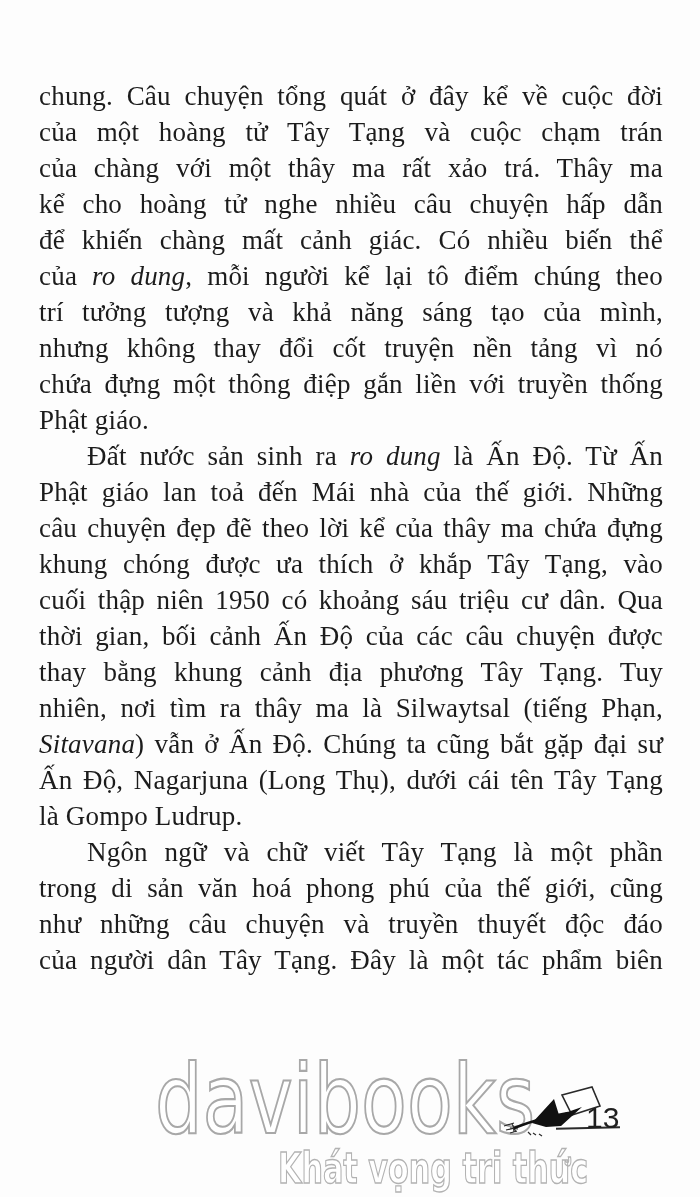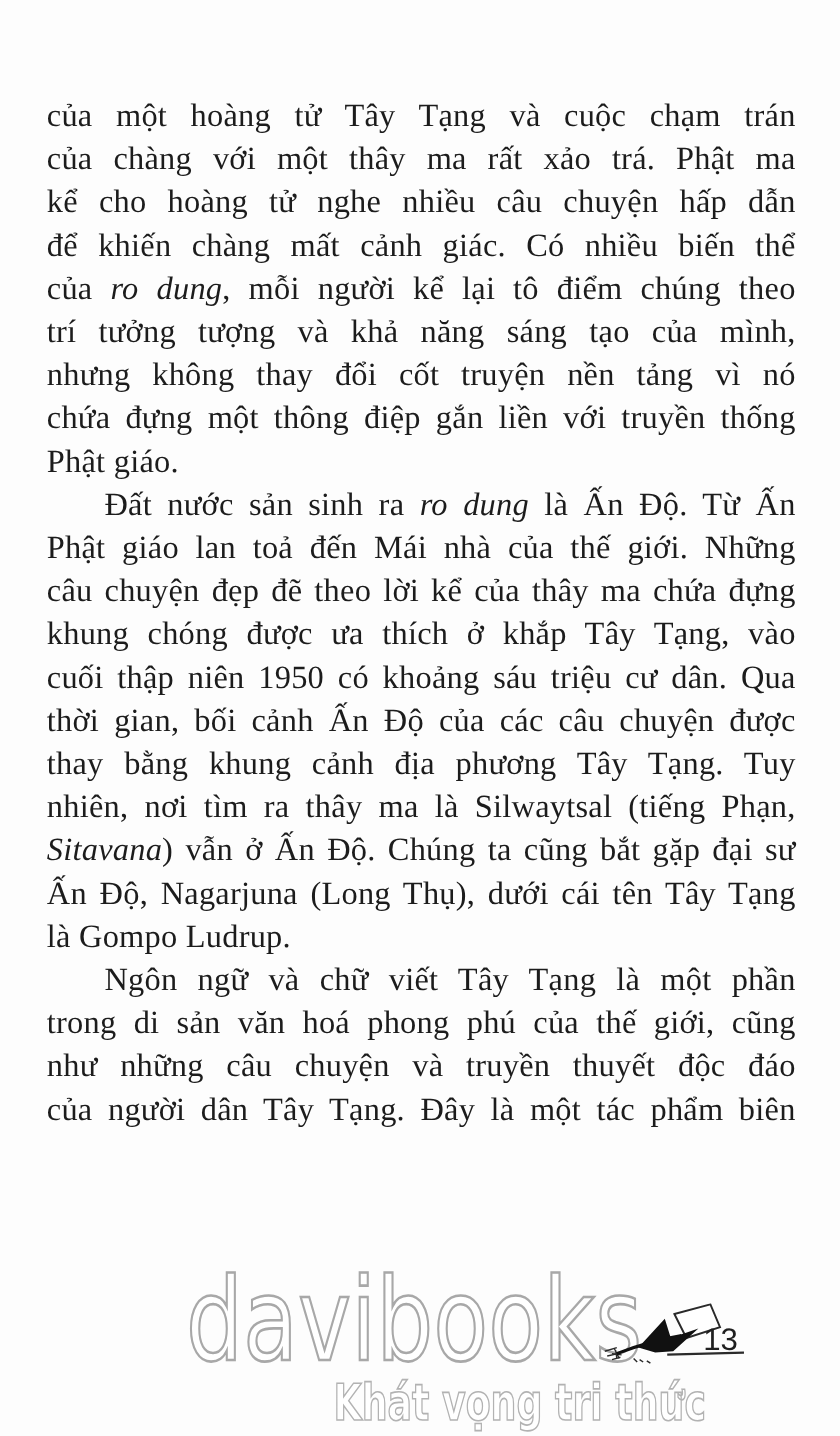--- a/index.html
+++ b/index.html
@@ -68,40 +68,41 @@
     top: 1127px;
     width: 64px;
     border-top: 2px solid #2b2b2b;
     transform: rotate(-1.5deg);
   }
   .pg-num {
     position: absolute;
     left: 586px;
     top: 1103px;
     font-family: "Liberation Sans", sans-serif;
-    font-size: 26px;
+    font-size: 30px;
     color: #1f1f1f;
     line-height: 1;
   }
   .bird {
     position: absolute;
     left: 498px;
     top: 1086px;
     width: 120px;
     height: 56px;
   }
 </style>
 </head>
 <body>
 
 <div class="page">
 
   <div class="body-text" id="body-text">
+      <div class="line"><span>chung. Câu chuyện tổng quát ở đây kể về cuộc đời</span></div>
       <div class="line"><span>của một hoàng tử Tây Tạng và cuộc chạm trán</span></div>
-      <div class="line"><span>của chàng với một thây ma rất xảo trá. Phật ma</span></div>
+      <div class="line"><span>của chàng với một thây ma rất xảo trá. Thây ma</span></div>
       <div class="line"><span>kể cho hoàng tử nghe nhiều câu chuyện hấp dẫn</span></div>
       <div class="line"><span>để khiến chàng mất cảnh giác. Có nhiều biến thể</span></div>
       <div class="line"><span>của </span><span class="it">ro dung</span><span>, mỗi người kể lại tô điểm chúng theo</span></div>
       <div class="line"><span>trí tưởng tượng và khả năng sáng tạo của mình,</span></div>
       <div class="line"><span>nhưng không thay đổi cốt truyện nền tảng vì nó</span></div>
       <div class="line"><span>chứa đựng một thông điệp gắn liền với truyền thống</span></div>
       <div class="line last"><span>Phật giáo.</span></div>
       <div class="line indent"><span>Đất nước sản sinh ra </span><span class="it">ro dung</span><span> là Ấn Độ. Từ Ấn</span></div>
       <div class="line"><span>Phật giáo lan toả đến Mái nhà của thế giới. Những</span></div>
       <div class="line"><span>câu chuyện đẹp đẽ theo lời kể của thây ma chứa đựng</span></div>

